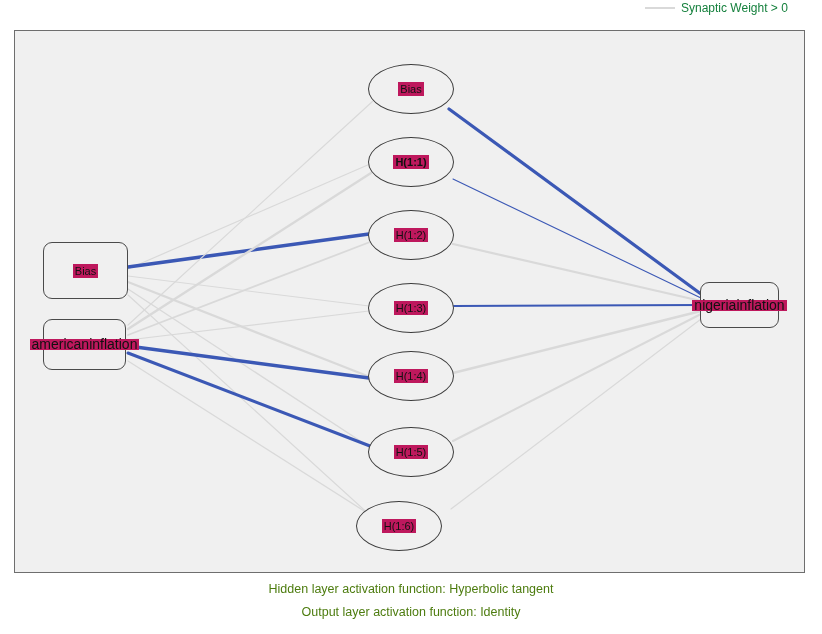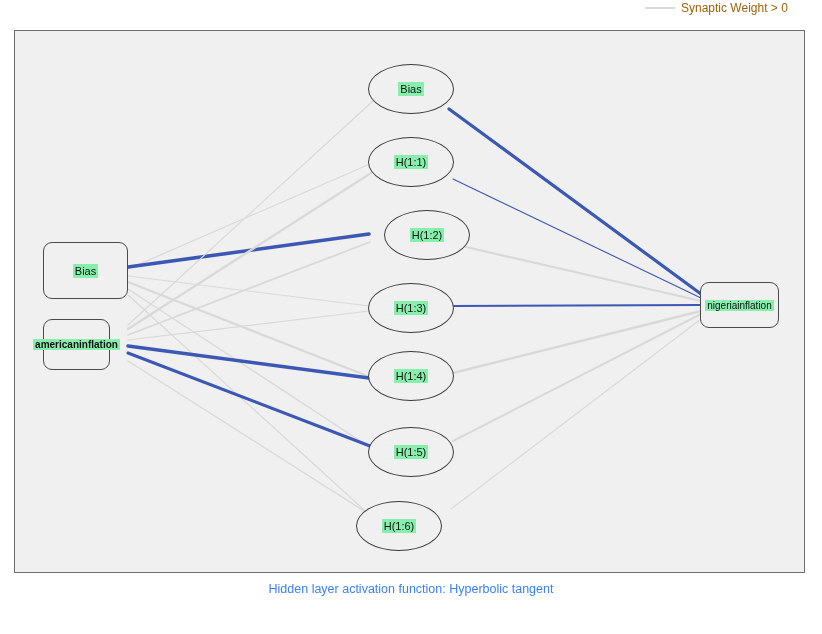--- a/index.html
+++ b/index.html
@@ -33,21 +33,21 @@
     height: 0;
     border-top-width: 2px;
     border-top-style: solid;
     margin-right: 6px;
     flex: 0 0 auto;
   }
   .legend-swatch.pos { border-top-color: #d9d9d9; }
   .legend-swatch.neg { border-top-color: #3b58b5; border-top-width: 3px; }
   .legend-label {
     font-size: 12px;
-    color: #a16207;
+    color: #15803d;
     line-height: 13px;
     white-space: nowrap;
   }
 
   
   #panel {
     position: absolute;
     left: 14px;
     top: 30px;
     width: 791px;
@@ -76,40 +76,40 @@
     background: #f0f0f0;
     border: 1.6px solid #4a4a4a;
     border-radius: 9px;
   }
   .node-ellipse {
     background: #f0f0f0;
     border: 1.6px solid #3c3c3c;
     border-radius: 50%;
   }
   .node-label {
-    background: #86efac;
+    background: #be185d;
     color: #111111;
     font-size: 11px;
     line-height: 12px;
     padding: 1px 2px;
     white-space: nowrap;
   }
-  .node-label.sm { font-size: 10px; line-height: 9px; }
+  .node-label.sm { font-size: 14px; line-height: 9px; }
 
   
   #footer {
     position: absolute;
     left: 0;
     top: 578px;
     width: 822px;
     text-align: center;
   }
   .footer-line {
     font-size: 12.5px;
-    color: #3b82f6;
+    color: #4d7c0f;
     margin: 0;
     padding: 3px 0;
     line-height: 17px;
   }
 </style>
 </head>
 <body>
 
 <div id="legend">
   <div class="legend-row">
@@ -138,30 +138,30 @@
       <line x1="438" y1="213" x2="686" y2="270" stroke="#d9d9d9" stroke-width="2.3" stroke-linecap="round"></line>
       <line x1="439" y1="275" x2="686" y2="274" stroke="#3b58b5" stroke-width="2" stroke-linecap="round"></line>
       <line x1="438" y1="342" x2="686" y2="280" stroke="#d9d9d9" stroke-width="2.6" stroke-linecap="round"></line>
       <line x1="438" y1="410" x2="686" y2="283" stroke="#d9d9d9" stroke-width="2.1" stroke-linecap="round"></line>
       <line x1="436" y1="478" x2="686" y2="288" stroke="#d9d9d9" stroke-width="1.2" stroke-linecap="round"></line>
     </svg>
   <div id="nodes-layer">
       <div class="node node-box" style="left: 28px; top: 211px; width: 85px; height: 57px;">
         <span class="node-label">Bias</span>
       </div>
-      <div class="node node-box" style="left: 28px; top: 288px; width: 67px; height: 51px; font-weight: bold;">
+      <div class="node node-box" style="left: 28px; top: 288px; width: 83px; height: 51px;">
         <span class="node-label sm">americaninflation</span>
       </div>
       <div class="node node-ellipse" style="left: 353px; top: 33px; width: 86px; height: 50px;">
         <span class="node-label">Bias</span>
       </div>
-      <div class="node node-ellipse" style="left: 353px; top: 106px; width: 86px; height: 50px;">
+      <div class="node node-ellipse" style="left: 353px; top: 106px; width: 86px; height: 50px; font-weight: bold;">
         <span class="node-label">H(1:1)</span>
       </div>
-      <div class="node node-ellipse" style="left: 369px; top: 179px; width: 86px; height: 50px;">
+      <div class="node node-ellipse" style="left: 353px; top: 179px; width: 86px; height: 50px;">
         <span class="node-label">H(1:2)</span>
       </div>
       <div class="node node-ellipse" style="left: 353px; top: 252px; width: 86px; height: 50px; text-align: center;">
         <span class="node-label">H(1:3)</span>
       </div>
       <div class="node node-ellipse" style="left: 353px; top: 320px; width: 86px; height: 50px;">
         <span class="node-label">H(1:4)</span>
       </div>
       <div class="node node-ellipse" style="left: 353px; top: 396px; width: 86px; height: 50px;">
         <span class="node-label">H(1:5)</span>
@@ -170,13 +170,14 @@
         <span class="node-label">H(1:6)</span>
       </div>
       <div class="node node-box" style="left: 685px; top: 251px; width: 79px; height: 46px;">
         <span class="node-label sm">nigeriainflation</span>
       </div>
     </div>
 </div>
 
 <div id="footer">
   <p class="footer-line">Hidden layer activation function: Hyperbolic tangent</p>
+  <p class="footer-line">Output layer activation function: Identity</p>
 </div>
 
 </body></html>

